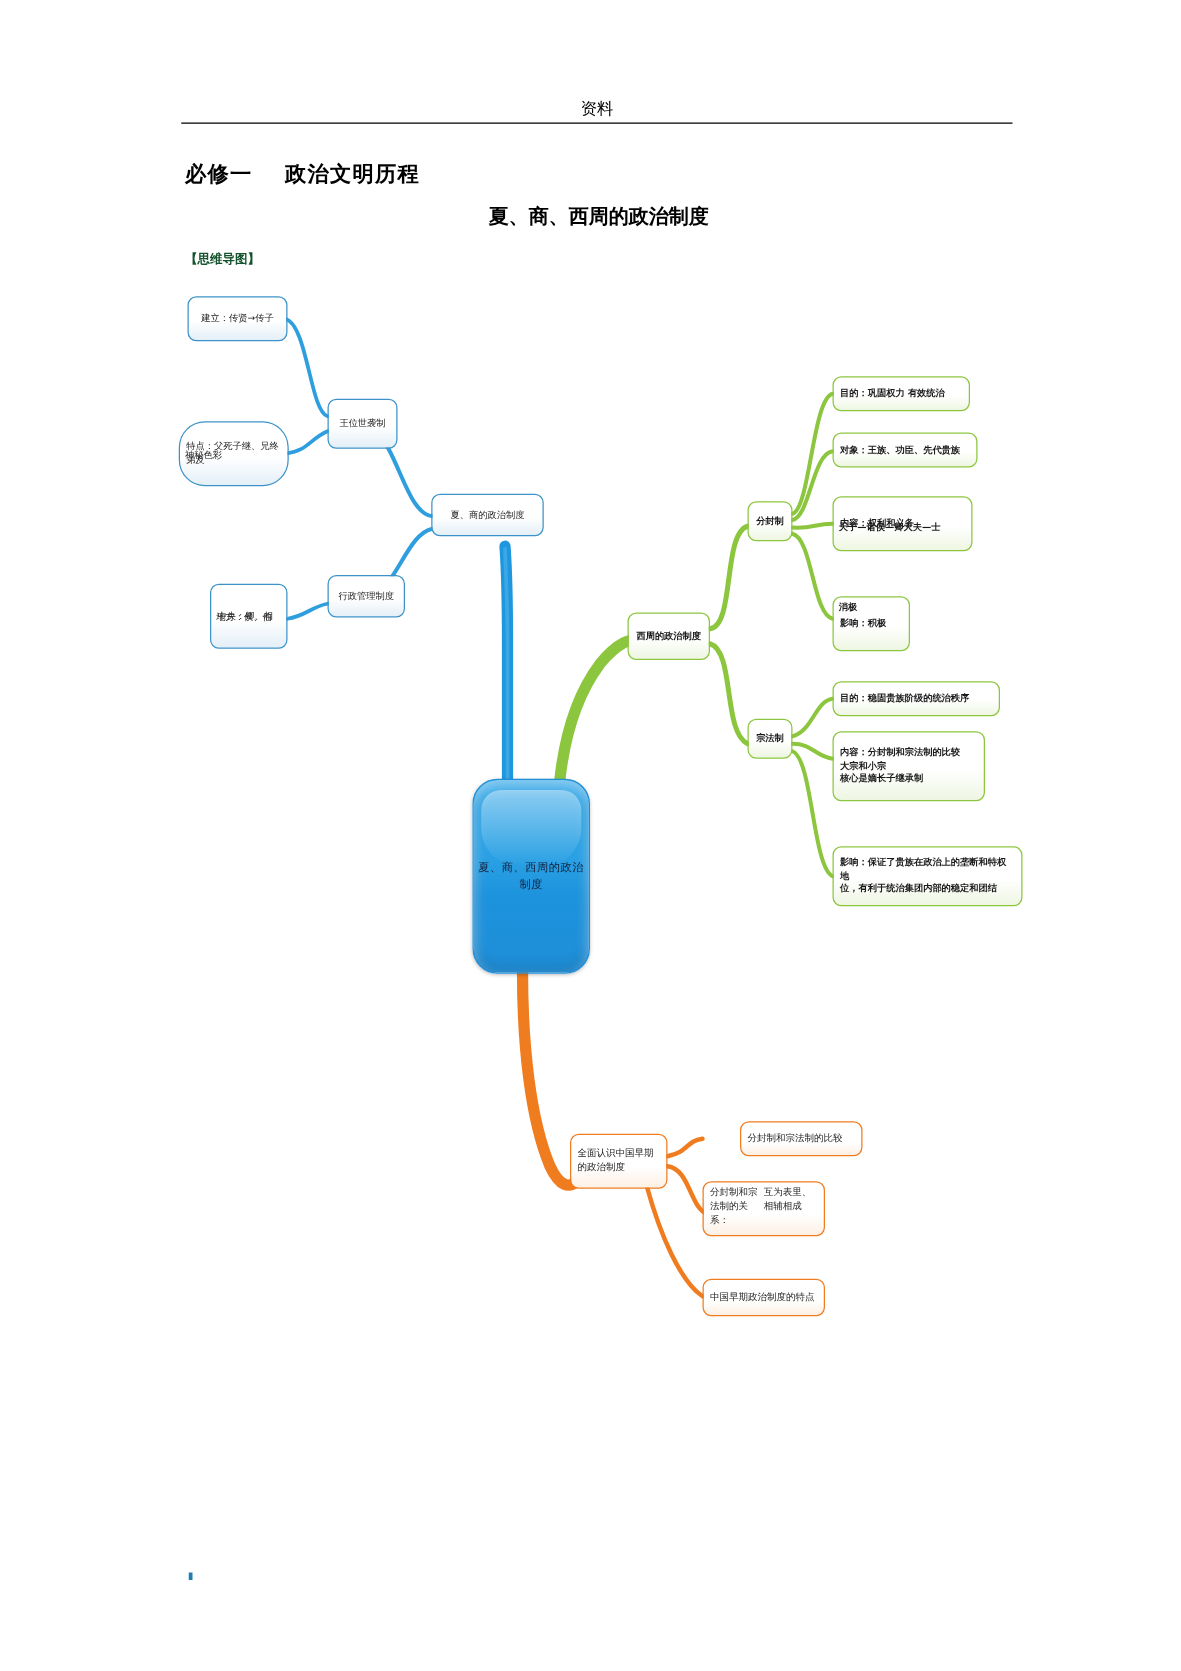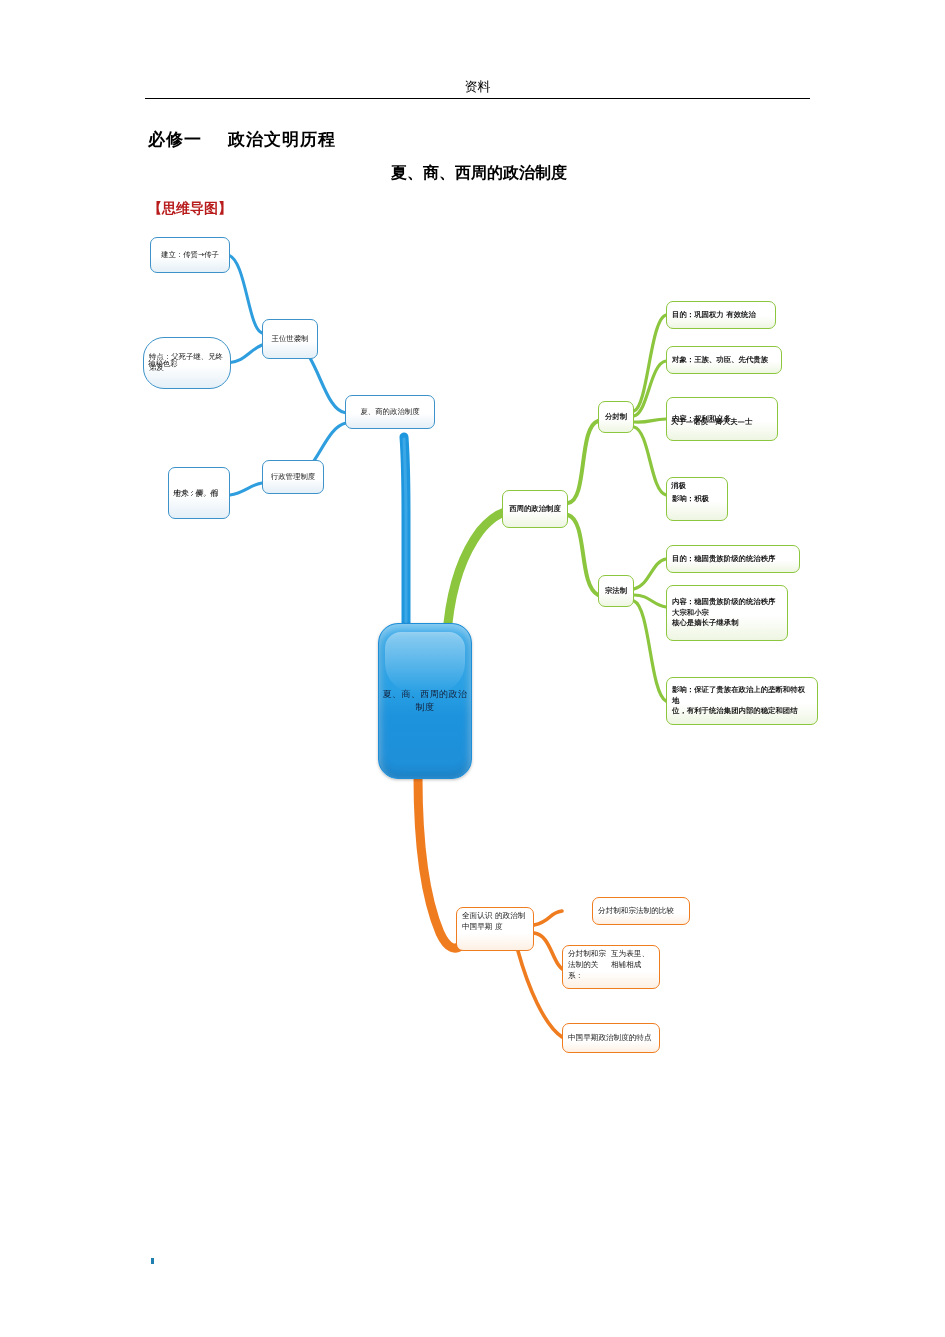--- a/index.html
+++ b/index.html
@@ -24,21 +24,21 @@
     position:absolute;left:148px;top:128px;
     font-size:17px;font-weight:bold;color:#000;letter-spacing:1px;
   }
   .doc-line1 .gap{display:inline-block;width:26px;}
   .doc-title2{
     position:absolute;left:148px;top:163px;width:662px;
     text-align:center;font-size:16px;font-weight:bold;color:#000;
   }
   .doc-line3{
     position:absolute;left:148px;top:200px;
-    font-size:14px;font-weight:bold;color:#b91c1c;
+    font-size:10px;font-weight:bold;color:#14532d;
   }
   .footer-dot{
     position:absolute;left:151px;top:1258px;width:3px;height:6px;
     background:#1f7fae;
   }
 
   
   .map{position:absolute;left:0;top:215px;width:945px;height:1010px;}
   .map svg{position:absolute;left:0;top:0;width:945px;height:1010px;}
 
@@ -220,31 +220,31 @@
 
     <div class="node n-green" style="left:598px;top:360px;width:36px;height:32px;justify-content:center;">
       <span style="text-align:center;">宗法制</span>
     </div>
 
     <div class="node n-green" style="left:666px;top:330px;width:134px;height:28px;">
       <span>目的：稳固贵族阶级的统治秩序</span>
     </div>
 
     <div class="node n-green" style="left:666px;top:370px;width:122px;height:56px;flex-direction:column;justify-content:center;align-items:flex-start;">
-      <span>内容：稳固贵族阶级的统治秩序</span>
+      <span>内容：分封制和宗法制的比较</span>
       <span>大宗和小宗</span>
       <span>核心是嫡长子继承制</span>
     </div>
 
     <div class="node n-green" style="left:666px;top:462px;width:152px;height:48px;flex-direction:column;justify-content:center;align-items:flex-start;">
       <span>影响：保证了贵族在政治上的垄断和特权地</span>
       <span>位，有利于统治集团内部的稳定和团结</span>
     </div>
 
-    <div class="node n-orange" style="left:456px;top:692px;width:78px;height:44px;flex-direction:row;justify-content:center;align-items:flex-start;">
+    <div class="node n-orange" style="left:456px;top:692px;width:78px;height:44px;flex-direction:column;justify-content:center;align-items:flex-start;">
       <span>全面认识中国早期</span>
       <span>的政治制度</span>
     </div>
 
     <div class="node n-orange" style="left:592px;top:682px;width:98px;height:28px;">
       <span>分封制和宗法制的比较</span>
     </div>
 
     <div class="node n-orange" style="left:562px;top:730px;width:98px;height:44px;flex-direction:row;justify-content:center;align-items:flex-start;">
       <span>分封制和宗法制的关系：</span>

